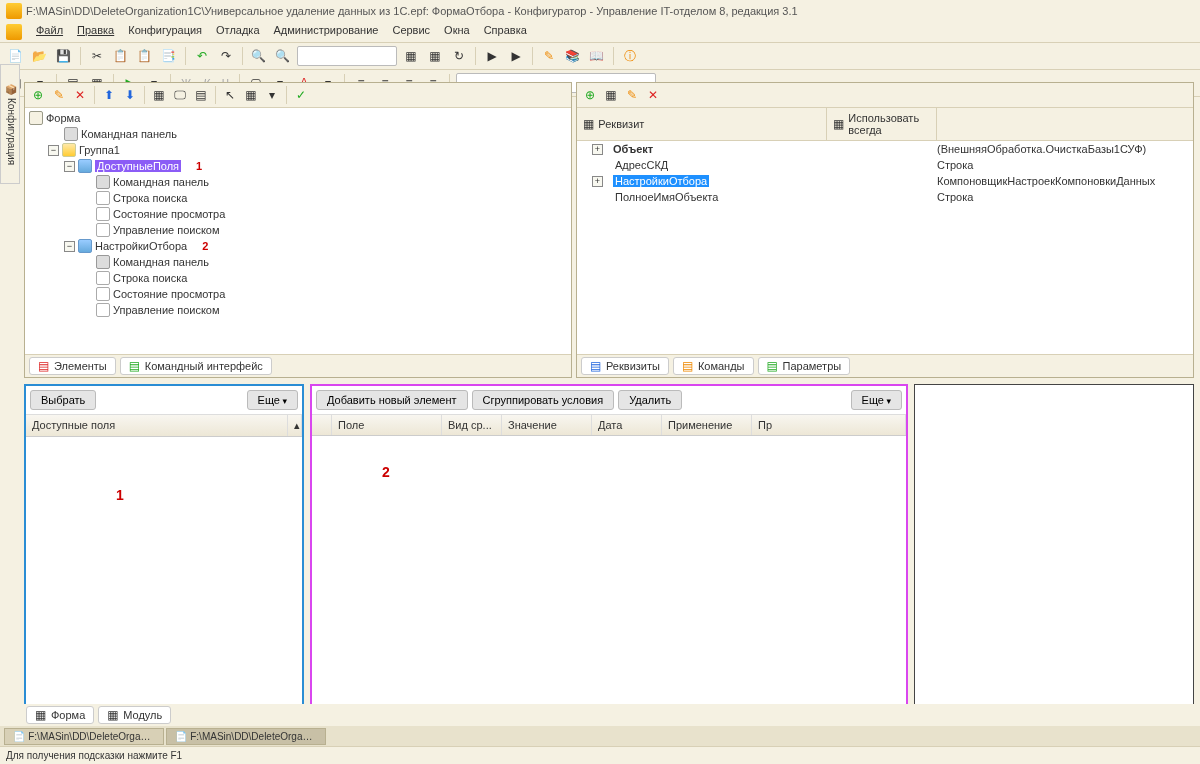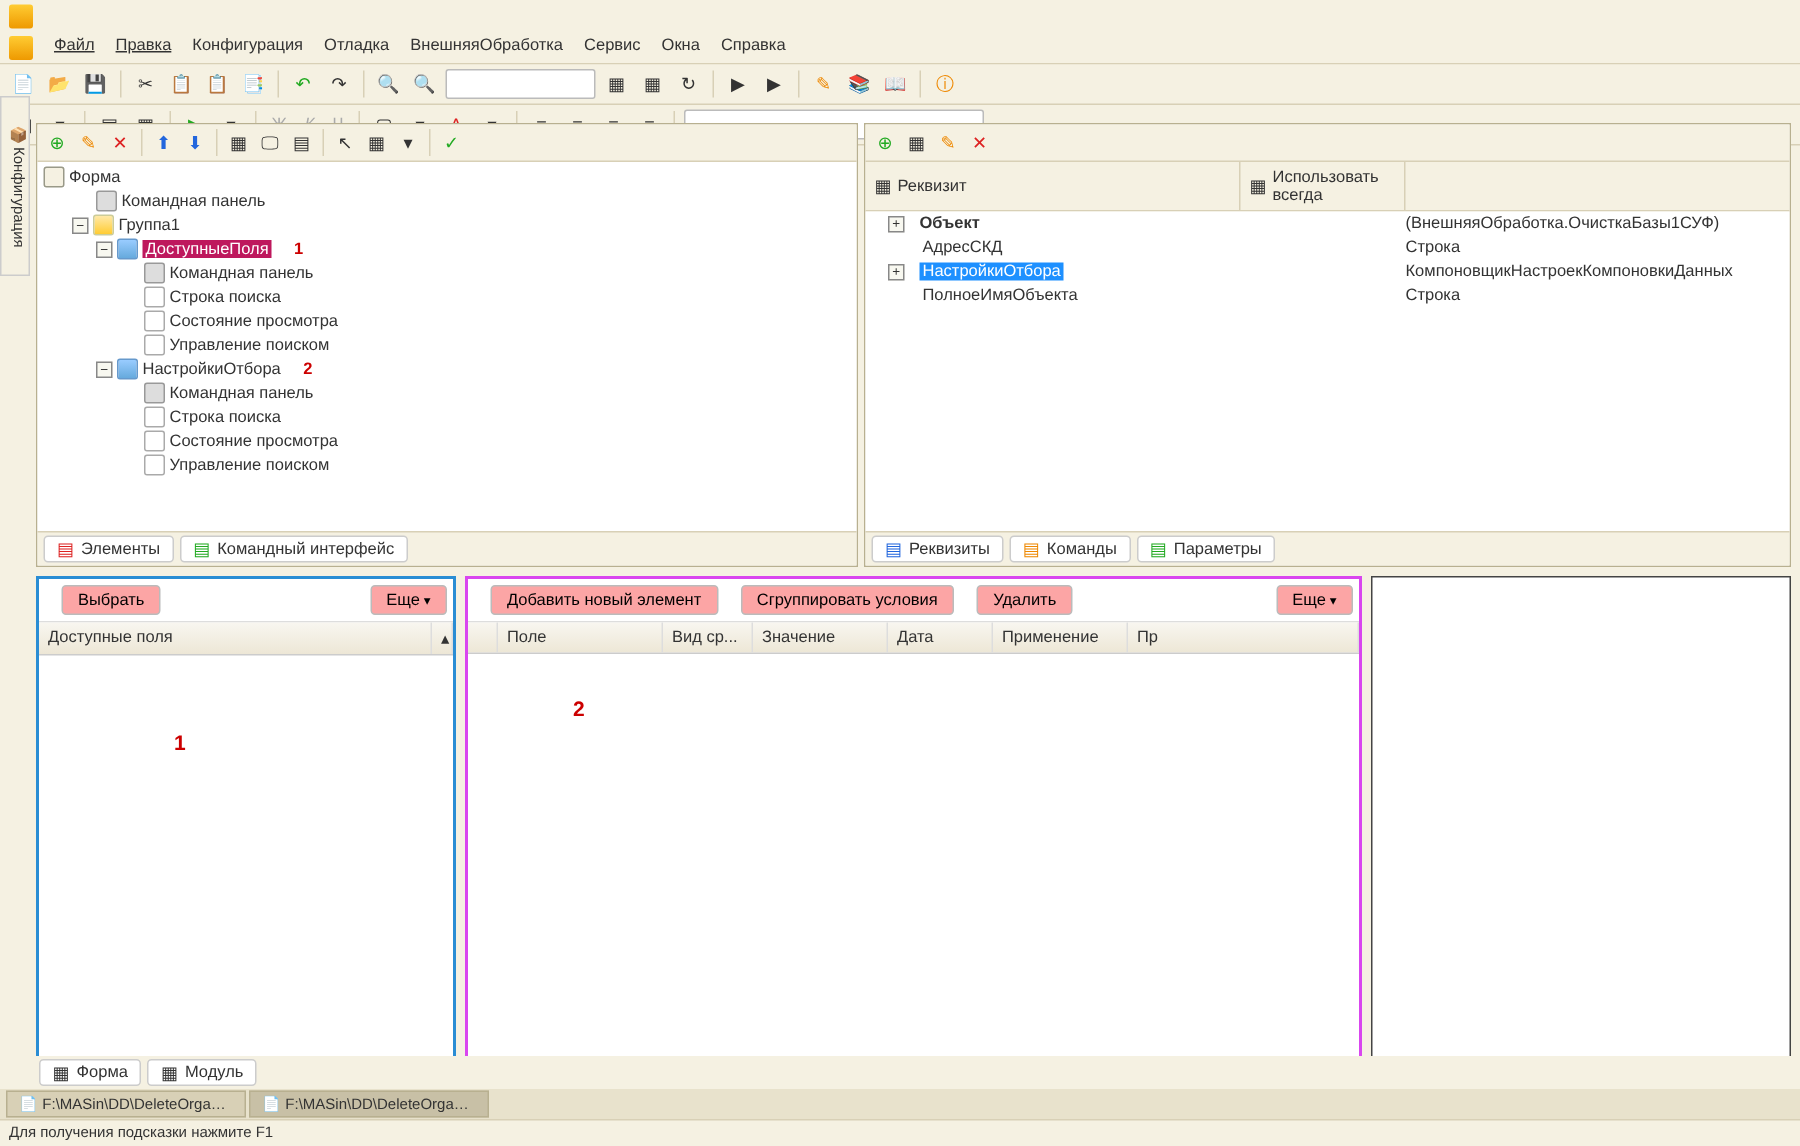--- a/index.html
+++ b/index.html
@@ -17,21 +17,21 @@
 .tb-combo { height: 20px; border: 1px solid #bbb; background: #fff; min-width: 100px; border-radius: 2px; }
 .sidebar-tab { position: absolute; left: 0; top: 64px; width: 20px; height: 120px; background: #f5f1e2; border: 1px solid #ccc; writing-mode: vertical-rl; text-align: center; padding: 4px 2px; font-size: 10px; }
 .workspace { display: flex; position: absolute; top: 82px; left: 24px; right: 6px; bottom: 56px; gap: 4px; }
 .panel { background: #fff; border: 1px solid #b8b090; display: flex; flex-direction: column; }
 .panel-toolbar { background: #f5f1e2; border-bottom: 1px solid #d8d0b6; padding: 3px 4px; display: flex; gap: 3px; align-items: center; }
 .p-btn { width: 18px; height: 18px; border-radius: 2px; display: flex; align-items: center; justify-content: center; cursor: pointer; }
 .ico { font-size: 12px; line-height: 1; }
 .tree { flex: 1; overflow: auto; padding: 2px 0; background: #fff; }
 .tree-row { display: flex; align-items: center; height: 16px; padding: 0 4px; gap: 3px; white-space: nowrap; }
 .tree-row.sel { }
-.tree-row.sel .lbl { background: #be185d; color: #fff; padding: 0 2px; }
+.tree-row.sel .lbl { background: #8b5cf6; color: #fff; padding: 0 2px; }
 .exp { width: 11px; height: 11px; border: 1px solid #888; text-align: center; line-height: 9px; font-size: 9px; cursor: pointer; background: #f8f8f0; }
 .tree-ico { width: 14px; height: 14px; border-radius: 2px; }
 .ti-form { background: #f5f1e2; border: 1px solid #998; }
 .ti-cmd { background: #ddd; border: 1px solid #999; }
 .ti-fold { background: linear-gradient(#ffe9a8,#fc3); border: 1px solid #cc9; }
 .ti-grid { background: linear-gradient(#9cf,#6ad); border: 1px solid #69c; }
 .ti-line { background: #fff; border: 1px solid #aaa; }
 .ti-mag { background: #fff; border: 1px solid #aaa; }
 .indent { display: inline-block; }
 .red-ann { color: #c00; font-weight: bold; margin-left: 12px; }
@@ -47,21 +47,21 @@
 .prop-row .c2 { width: 110px; }
 .prop-row .c3 { flex: 1; }
 .prop-row.bold .lbl { font-weight: bold; }
 .prop-row.sel2 .lbl { background: #1e90ff; color: #fff; padding: 0 2px; }
 .designer { position: absolute; left: 24px; right: 6px; top: 384px; bottom: 56px; display: flex; gap: 6px; }
 .design-pane { background: #fff; border: 1px solid #888; flex-shrink: 0; }
 .dp1 { width: 280px; border: 2px solid #2a8dd4; }
 .dp2 { flex: 1; border: 2px solid #d946ef; }
 .dp3 { width: 280px; border: 1px solid #444; }
 .dp-top { background: #fff; padding: 4px; border-bottom: 1px solid #ddd; display: flex; gap: 4px; align-items: center; }
-.btn { background: #fca5a5; border: 1px solid #bbb; border-radius: 3px; padding: 3px 10px; cursor: pointer; font-size: 11px; margin-left: 11px; }
+.btn { background: #e5e5e5; border: 1px solid #bbb; border-radius: 3px; padding: 3px 10px; cursor: pointer; font-size: 11px; }
 .btn.more::after { content: " ▾"; font-size: 9px; }
 .dp-head { background: linear-gradient(#f8f6f0,#ede7d6); border-bottom: 1px solid #ccc; display: flex; justify-content: flex-end; }
 .dp-head .hcol { padding: 4px 6px; border-right: 1px solid #ddd; }
 .dp-body { position: relative; }
 .red-big { position: absolute; color: #c00; font-weight: bold; font-size: 14px; }
 .footer-tabs { position: absolute; left: 24px; right: 6px; bottom: 38px; background: #f5f1e2; display: flex; gap: 4px; padding: 2px; }
 .win-tabs { position: absolute; left: 0; right: 0; bottom: 18px; background: #e8e2cc; display: flex; padding: 0 4px; height: 20px; align-items: center; gap: 2px; }
 .win-tab { background: #d8d0b6; border: 1px solid #b8b090; padding: 2px 8px; font-size: 10px; max-width: 160px; overflow: hidden; text-overflow: ellipsis; white-space: nowrap; }
 .win-tab.active { background: #c8c0a6; }
 .statusbar { position: absolute; left: 0; right: 0; bottom: 0; background: #f5f1e2; padding: 3px 6px; font-size: 10px; border-top: 1px solid #d8d0b6; }
@@ -69,29 +69,30 @@
 .ico-red { color: #d22; }
 .ico-blue { color: #26d; }
 .ico-orange { color: #e80; }
 .upper-panels { height: 296px; display: flex; gap: 4px; }
 </style>
 </head>
 <body>
 
 <div class="titlebar">
   <div class="app-icon"></div>
+  <span>F:\MASin\DD\DeleteOrganization1C\Универсальное удаление данных из 1C.epf: ФормаОтбора - Конфигуратор - Управление IT-отделом 8, редакция 3.1</span>
 </div>
 
 <div class="menubar">
   <div class="menu-icon"></div>
   <span><u>Файл</u></span>
   <span><u>Правка</u></span>
   <span>Конфигурация</span>
   <span>Отладка</span>
-  <span>ВнешняяОбработка</span>
+  <span>Администрирование</span>
   <span>Сервис</span>
   <span>Окна</span>
   <span>Справка</span>
 </div>
 
 <div class="toolbar">
   <div class="tb-btn">
       <span class="ico">📄</span>
     </div>
   <div class="tb-btn">

